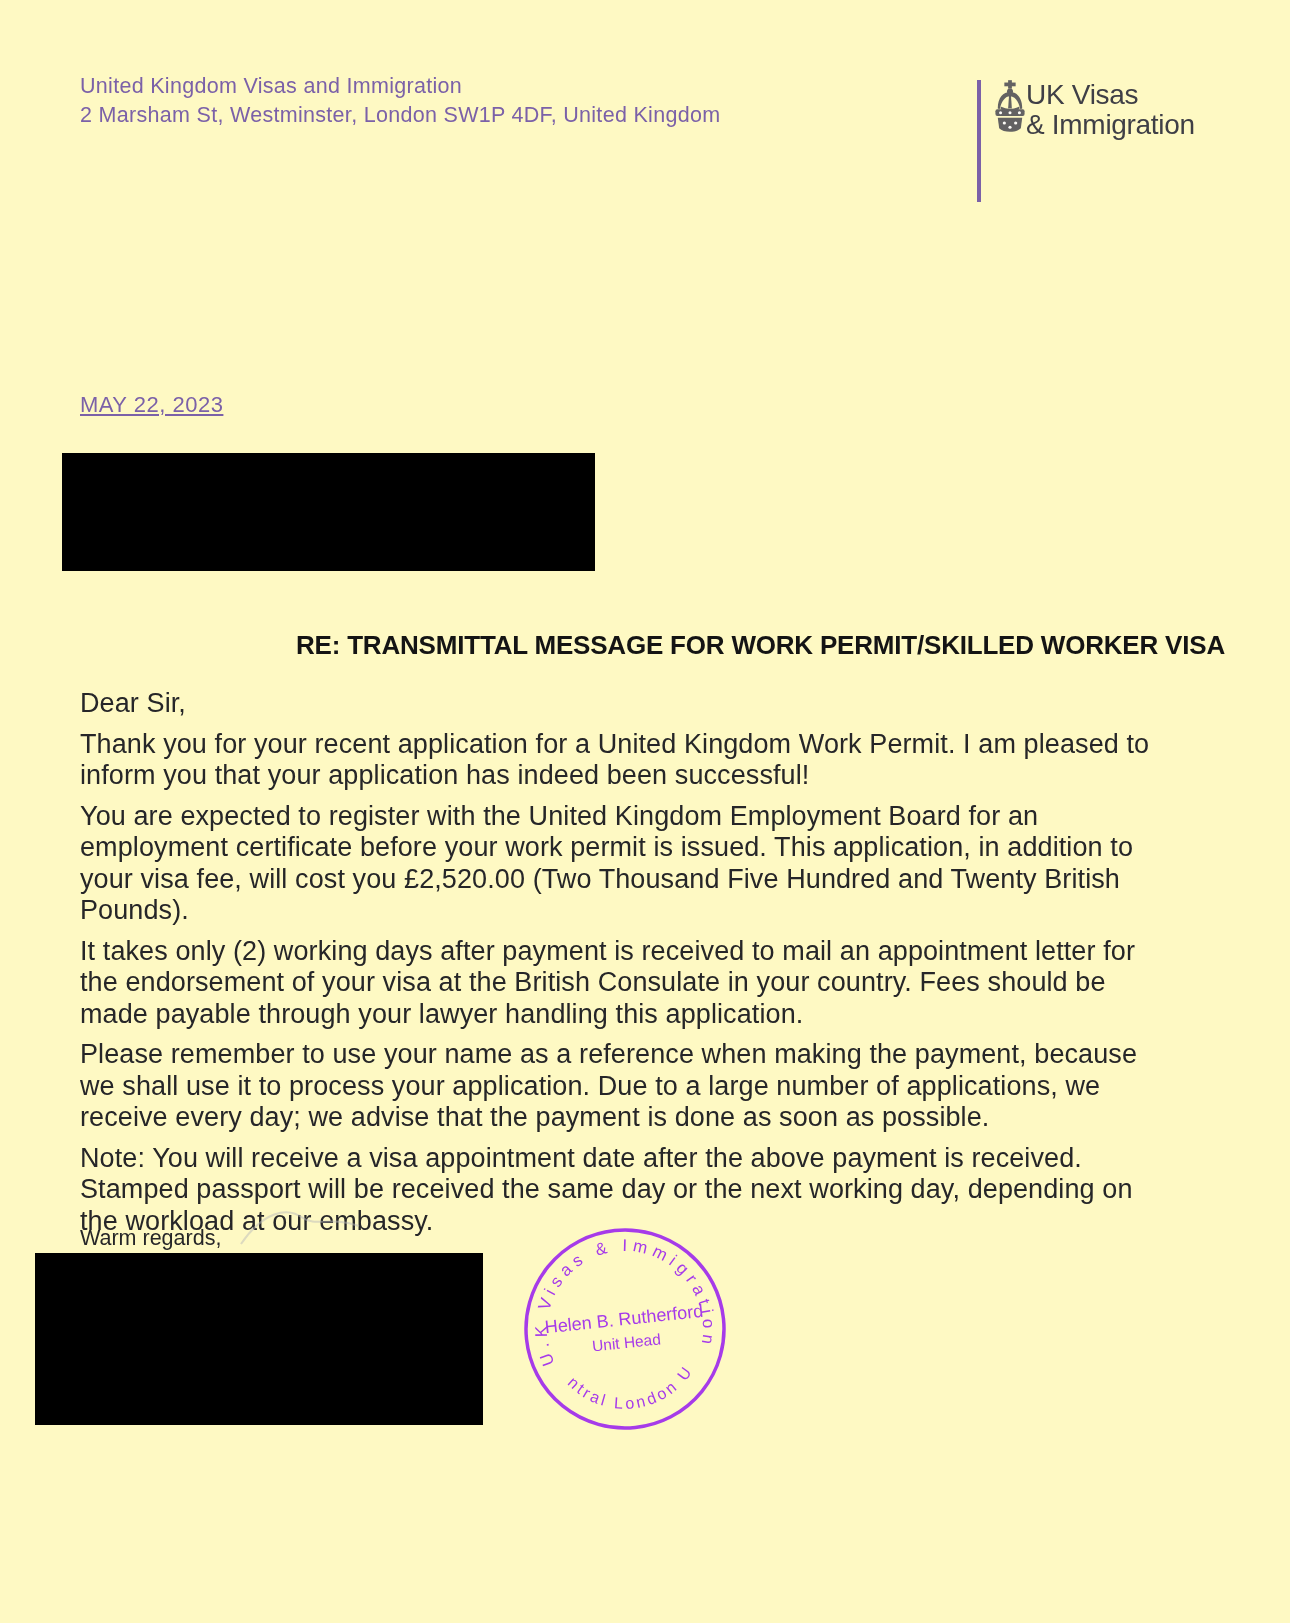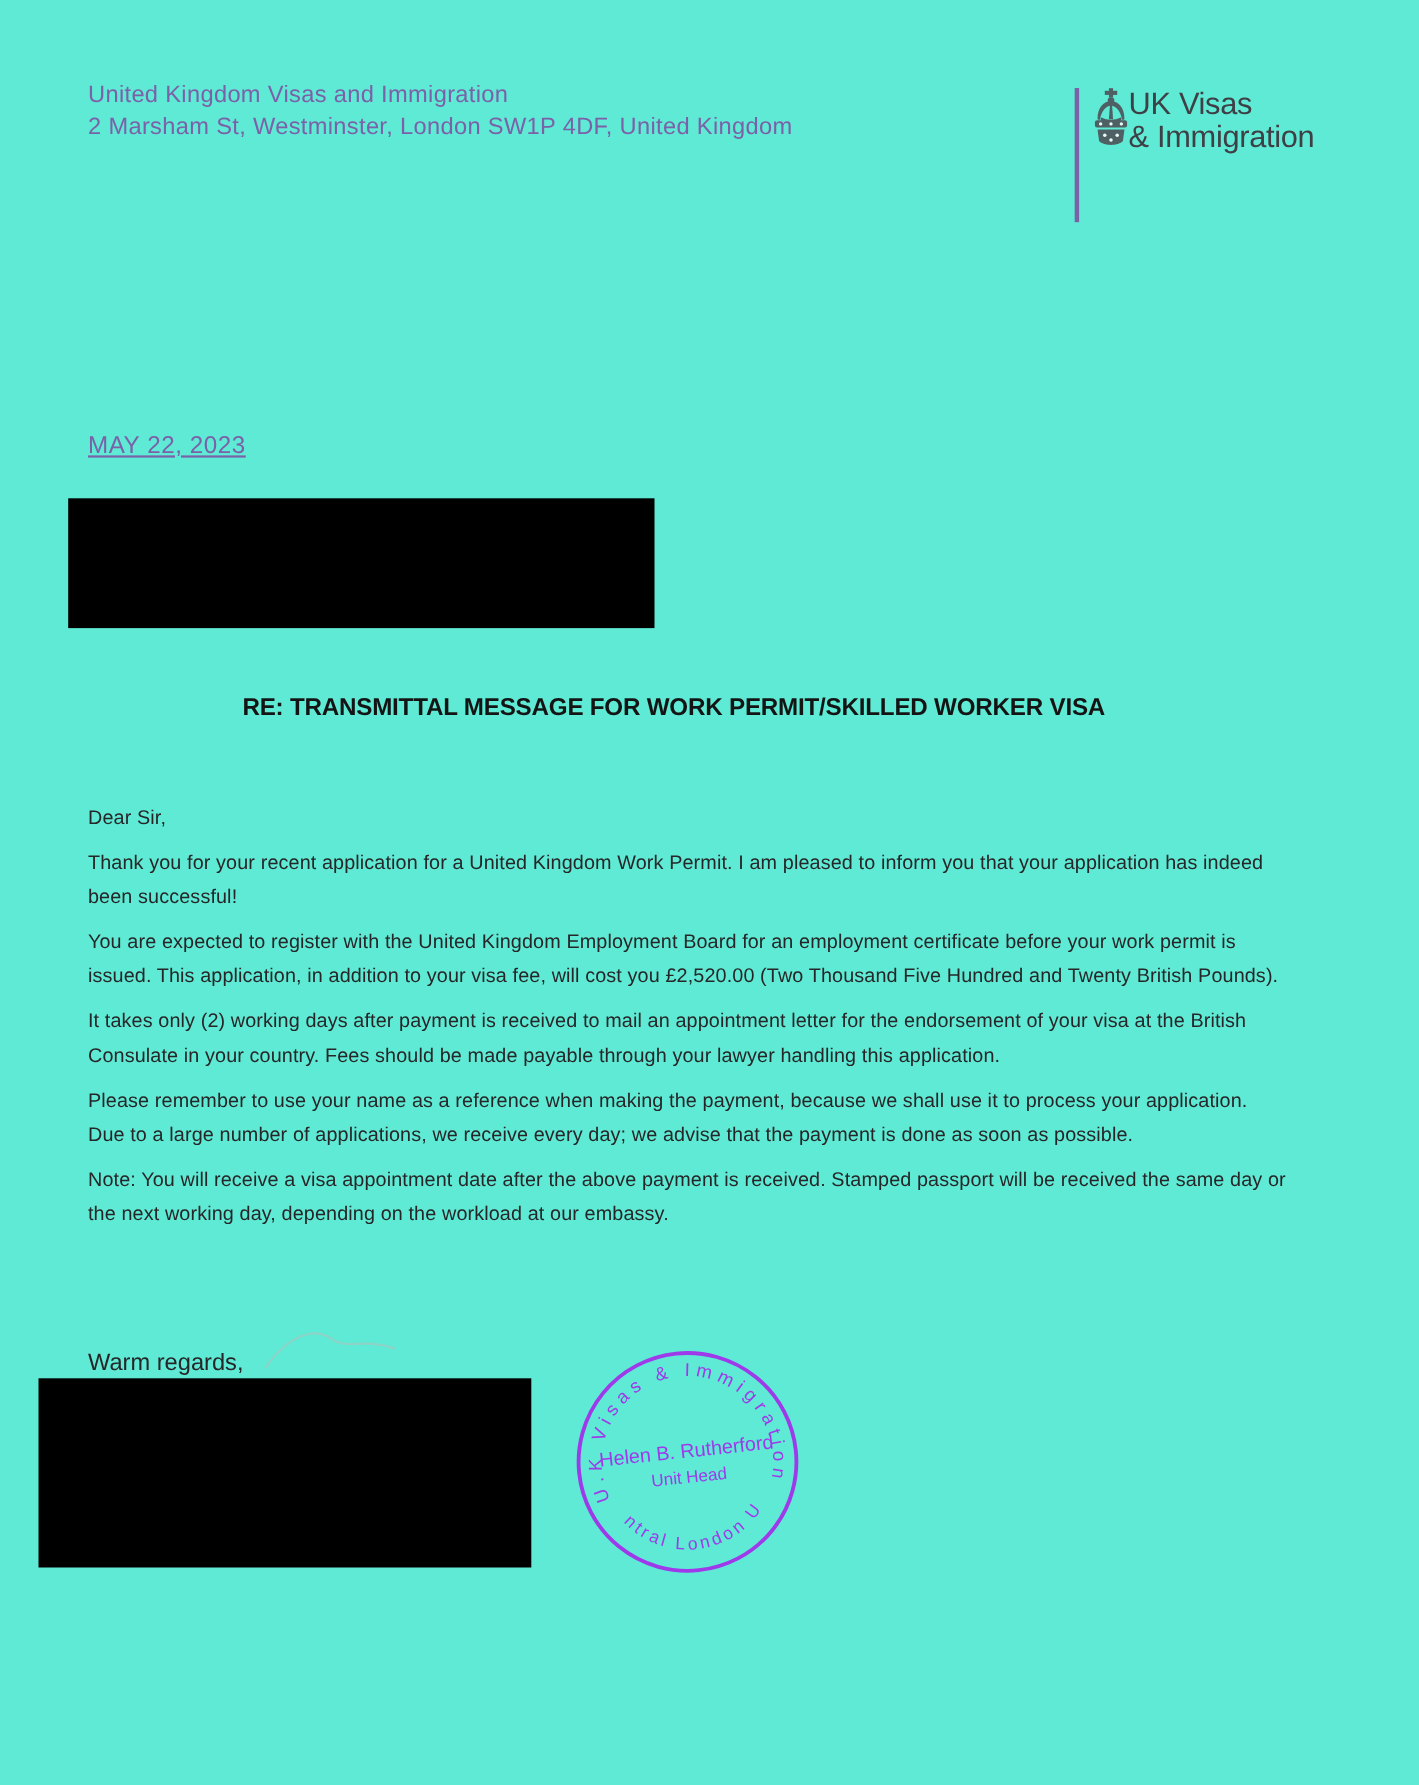--- a/index.html
+++ b/index.html
@@ -1,20 +1,20 @@
 <!DOCTYPE html>
 <html><head>
 <meta charset="utf-8">
 <style>
   html, body { margin: 0; padding: 0; background: #ffffff; }
   .page {
     position: relative;
     width: 1290px;
     height: 1623px;
-    background: #5eead4;
+    background: #fef9c3;
     overflow: hidden;
     font-family: "Liberation Sans", sans-serif;
   }
 
   
   .sender {
     position: absolute;
     left: 80px;
     top: 72px;
     font-size: 21.5px;
@@ -57,38 +57,37 @@
   .redaction { position: absolute; background: #000000; }
   .redaction-recipient { left: 62px; top: 453px; width: 533px; height: 118px; }
   .redaction-signature { left: 35px; top: 1253px; width: 448px; height: 172px; }
 
   
   .subject {
     position: absolute;
     left: 0;
     top: 630px;
     width: 1225px;
-    text-align: center;
-    font-size: 22px;
+    text-align: right;
+    font-size: 26px;
     font-weight: 700;
     color: #141414;
     letter-spacing: -0.2px;
   }
 
   
   .body-text {
     position: absolute;
     left: 80px;
     top: 688px;
     width: 1090px;
-    font-size: 18px;
+    font-size: 27px;
     line-height: 31.5px;
     color: #262628;
     letter-spacing: 0.1px;
-    margin-top: 40px;
   }
   .body-text p { margin: 0 0 9px 0; }
 
   .closing {
     position: absolute;
     left: 80px;
     top: 1226px;
     font-size: 21.5px;
     color: #262628;
   }

